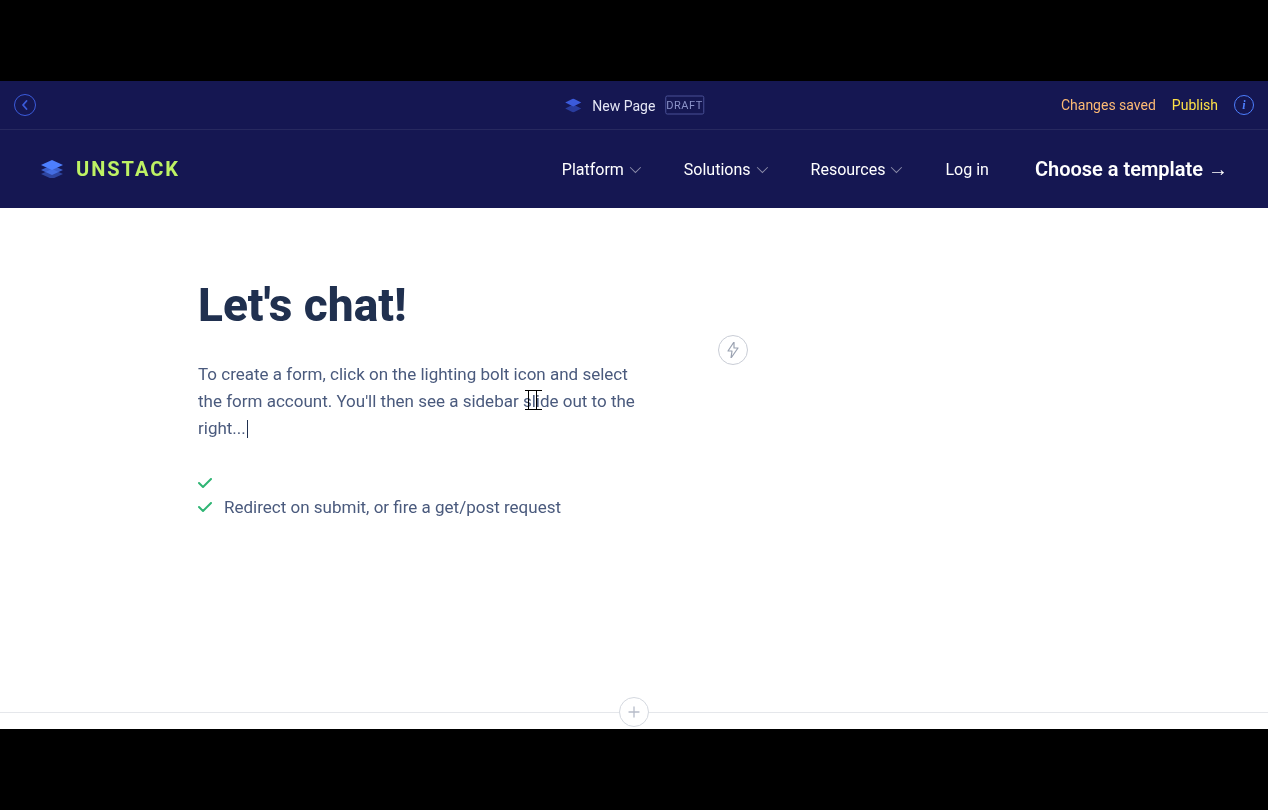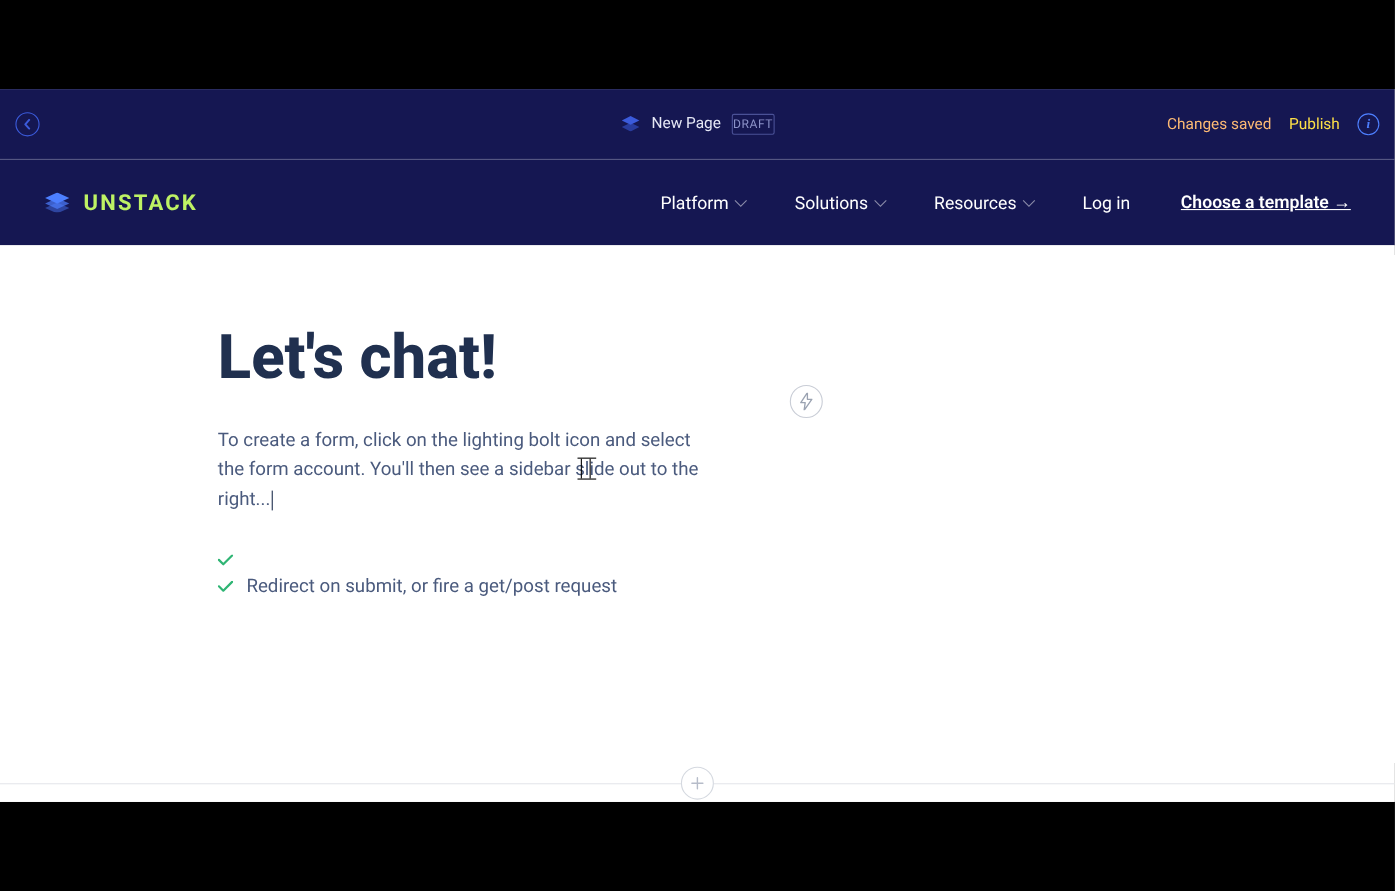--- a/index.html
+++ b/index.html
@@ -16,21 +16,21 @@
     
     .app-frame {
       height: 648px;
       background: #fff;
       display: flex;
       flex-direction: column;
     }
     
     
     .editor-bar {
-      height: 64px;
+      height: 49px;
       background: #151752;
       display: flex;
       align-items: center;
       padding: 0 14px;
       position: relative;
       border-bottom: 1px solid rgba(255,255,255,0.08);
     }
     
     .back-circle {
       width: 22px; height: 22px;
@@ -128,24 +128,23 @@
     
     .caret {
       width: 8px; height: 8px;
       border-right: 1.5px solid rgba(255,255,255,0.5);
       border-bottom: 1.5px solid rgba(255,255,255,0.5);
       transform: rotate(45deg) translateY(-2px);
     }
     
     .nav-cta {
       color: #fff;
-      font-size: 16px;
+      font-size: 20px;
       font-weight: 600;
       cursor: pointer;
-      text-decoration: underline;
     }
     
     
     .content {
       flex: 1;
       background: #fff;
       padding: 72px 40px 0 40px;
       position: relative;
     }
     
@@ -161,21 +160,21 @@
     }
     
     .col-left {
       width: 440px;
       flex-shrink: 0;
       margin-left: 158px;
     }
     
     .heading {
       color: #20304f;
-      font-size: 56px;
+      font-size: 46px;
       font-weight: 800;
       line-height: 1.1;
       margin-bottom: 30px;
     }
     
     .para {
       color: #4a5a7d;
       font-size: 17px;
       line-height: 1.6;
       margin-bottom: 36px;

